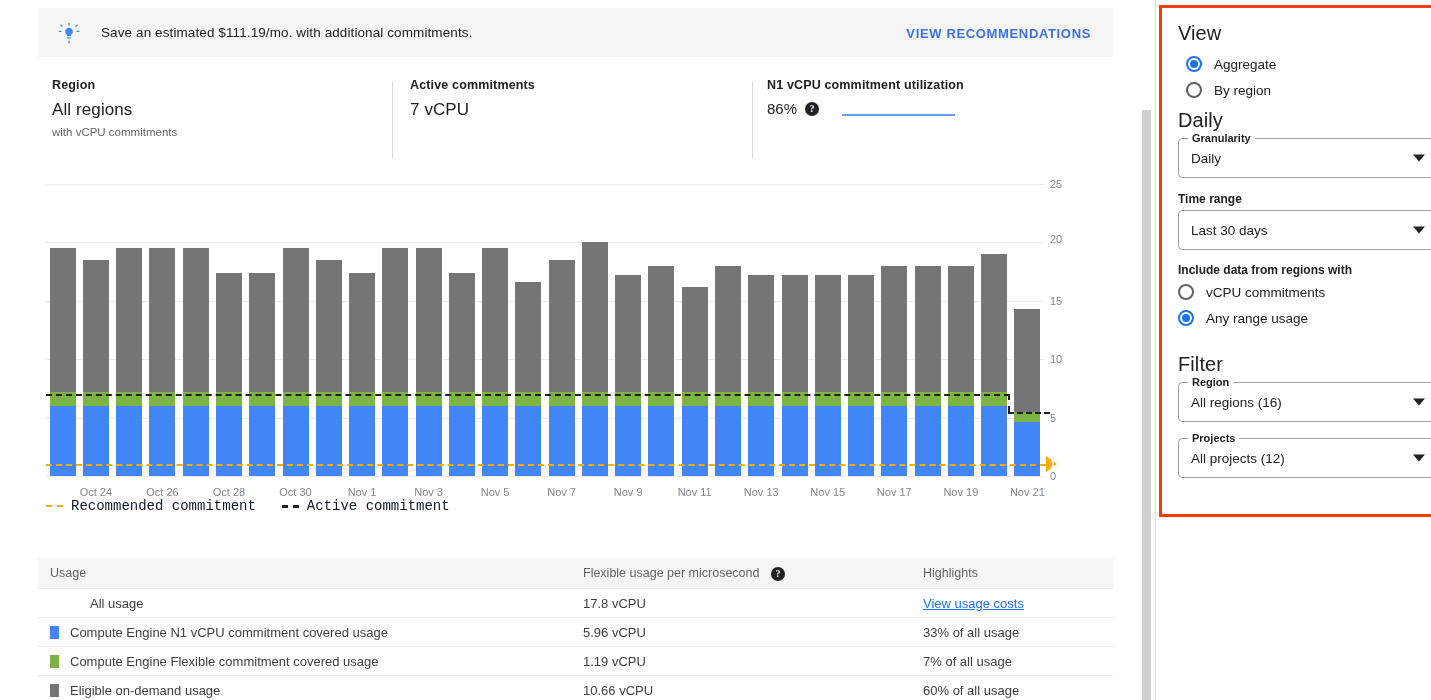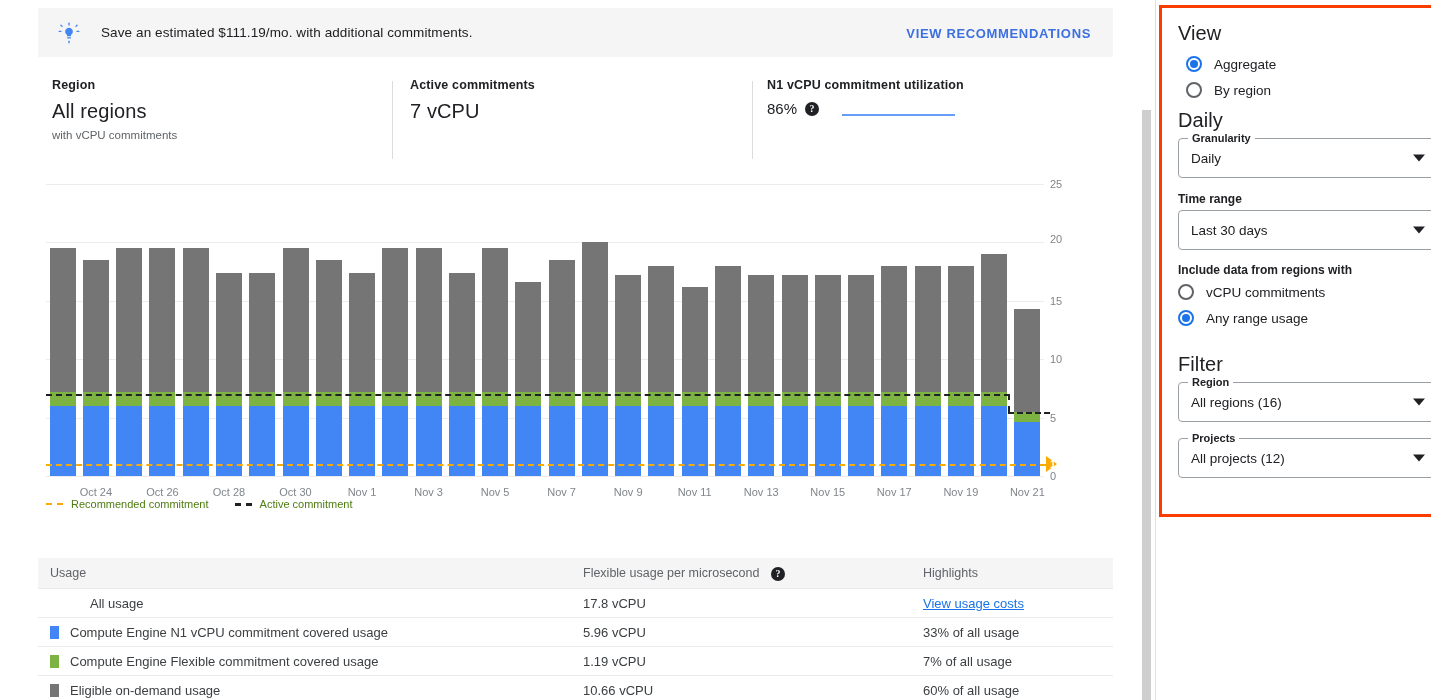--- a/index.html
+++ b/index.html
@@ -50,21 +50,21 @@
   .sum-cell.c2 { width: 360px; padding-left: 17px; }
   .sum-cell.c3 { width: 360px; padding-left: 14px; }
   .sum-cell.c1:after, .sum-cell.c2:after {
     content: ""; position: absolute; right: 0; top: 3px;
     width: 1px; height: 78px; background: #dadce0;
   }
   .sum-label {
     font-size: 12.5px; font-weight: bold; color: #202124; letter-spacing: .15px;
   }
   .sum-value {
-    margin-top: 8px; font-size: 20px; color: #202124; letter-spacing: .1px;
+    margin-top: 8px; font-size: 17px; color: #202124; letter-spacing: .1px;
   }
   .sum-sub { margin-top: 6px; font-size: 11.5px; color: #5f6368; }
   #util-row { margin-top: 8px; display: flex; align-items: center; }
   #util-pct { font-size: 15px; color: #202124; }
   .help-icon {
     display: inline-block; width: 14px; height: 14px; border-radius: 50%;
     background: #202124; color: #fff; font-size: 10px; font-weight: bold;
     line-height: 14px; text-align: center; margin-left: 8px; cursor: pointer;
     font-family: "Liberation Serif", serif;
   }
@@ -114,21 +114,21 @@
     position: absolute; font-size: 10px; font-weight: bold; color: #fff;
   }
   .xtick {
     position: absolute; font-size: 11px; color: #80868b;
     transform: translateX(-50%); white-space: nowrap;
   }
   #legend {
     position: absolute; left: 18px; top: 326px;
     display: flex; align-items: center; gap: 26px;
   }
-  .leg-item { display: flex; align-items: center; font-size: 11px; color: #4d7c0f; }
+  .leg-item { display: flex; align-items: center; font-size: 14px; color: #0f172a; font-family: Liberation Mono, monospace; }
   .leg-dash { display: inline-block; width: 17px; height: 0; margin-right: 8px; }
   .leg-dash.rec { border-top: 2px dashed #f9ab00; }
   .leg-dash.act { border-top: 3px dashed #202124; }
 
   
   #usage-table {
     position: absolute; left: 10px; top: 558px;
     width: 1075px;
     font-size: 13px; color: #3c4043;
   }

